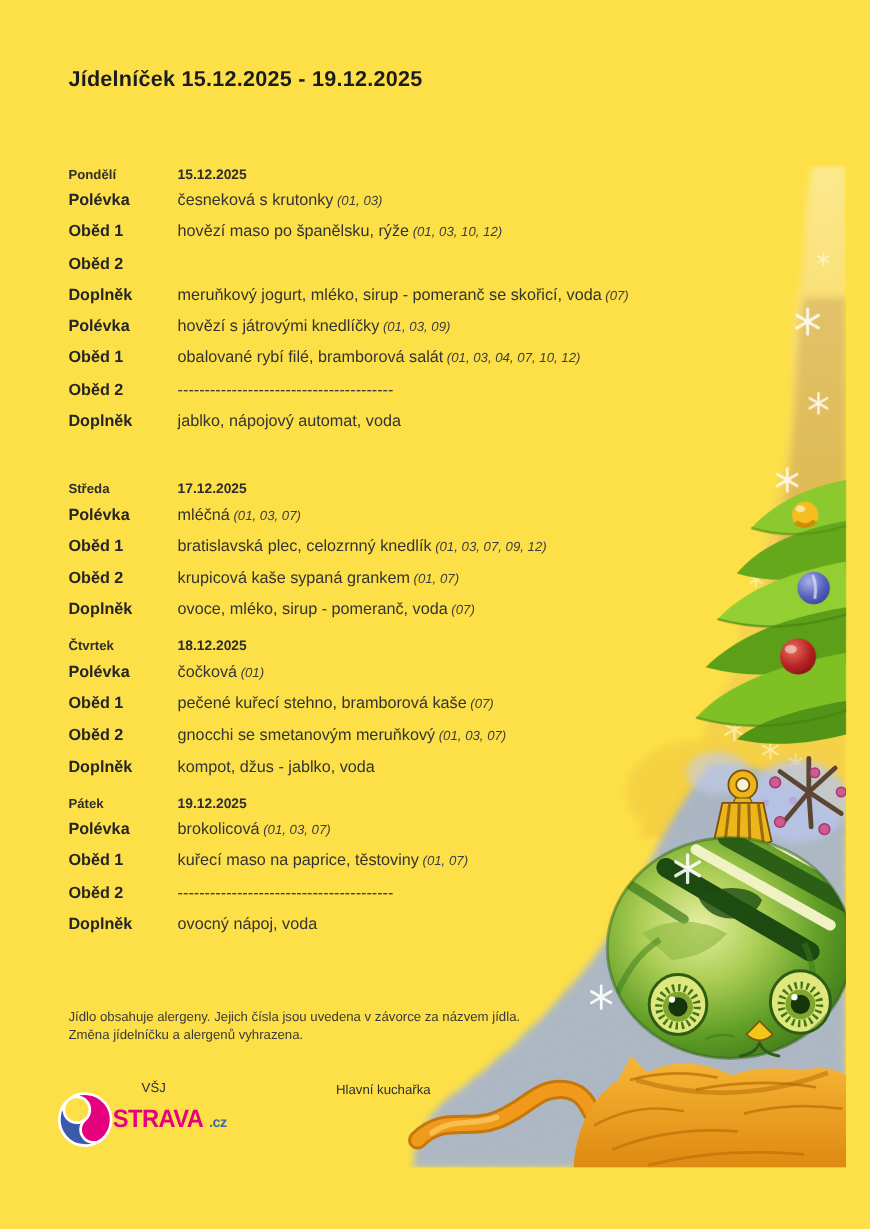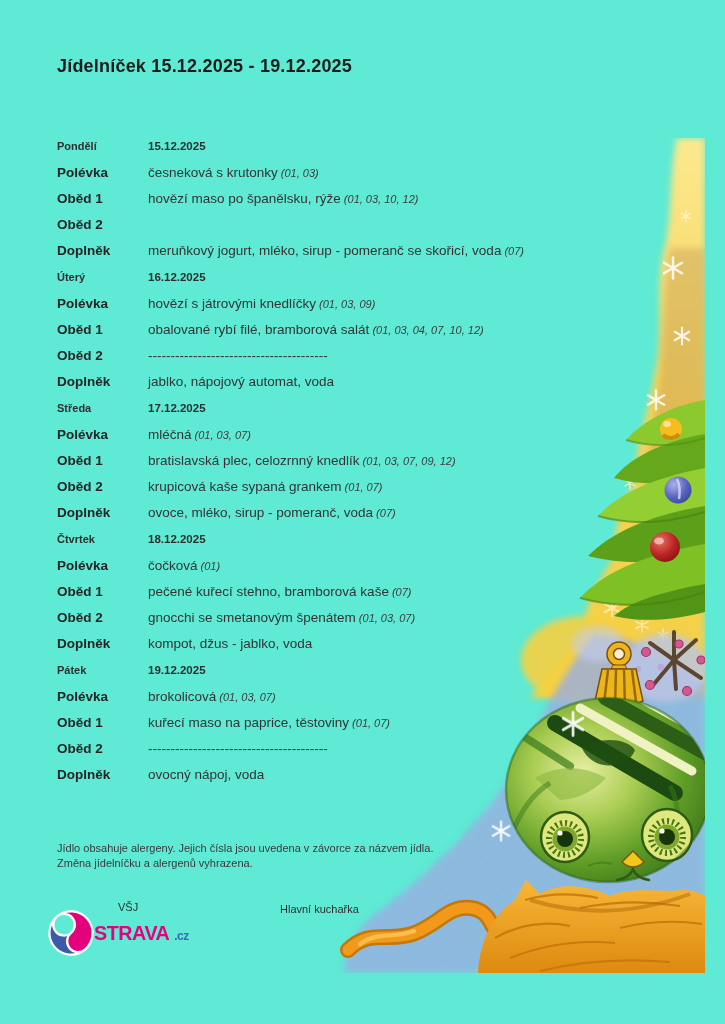--- a/index.html
+++ b/index.html
@@ -1,31 +1,31 @@
 <!DOCTYPE html>
 <html style="--text: #333333; --title: #1c1c1c; --brand_pink: #e5007d; --brand_blue: #3a6bb5;"><head>
 <meta charset="utf-8">
 <style>
   html,body{margin:0;padding:0;background:#ffffff;}
   .page{
-    position:relative;width:725px;height:1024px;background:#5eead4;overflow:hidden;
+    position:relative;width:725px;height:1024px;background:#fde047;overflow:hidden;
     font-family:"Liberation Sans","DejaVu Sans",sans-serif;color:var(--text,#333);
   }
   .art{position:absolute;left:330px;top:138px;width:375px;height:835px;z-index:0;pointer-events:none;}
   .content{position:absolute;left:0;top:0;width:725px;height:1024px;z-index:1;}
   .title{
     position:absolute;left:57px;top:56px;margin:0;
     font-size:18px;font-weight:bold;color:var(--title,#1c1c1c);letter-spacing:0.2px;
   }
   .menu{position:absolute;left:57px;top:133px;width:600px;}
   .day{height:131px;}
   .day-header{display:flex;align-items:center;height:26px;}
   .day-name{width:91px;font-size:11px;font-weight:bold;color:#2e2e2e;}
   .day-date{font-size:11.5px;font-weight:bold;color:#2e2e2e;}
-  .row{display:flex;align-items:center;height:26.25px;}
+  .row{display:flex;height:26.25px;}
   .row-label{width:91px;font-size:13.5px;font-weight:bold;color:#252525;flex:none;}
   .row-value{font-size:13.5px;color:#333;white-space:nowrap;}
   .allergens{font-style:italic;font-size:11px;color:#3d3d3d;margin-left:3px;}
   .note{position:absolute;left:57px;top:841px;font-size:11px;line-height:15px;color:#3a3a3a;}
   .sig{position:absolute;left:280px;top:903px;font-size:11px;color:#2e2e2e;}
   .org{position:absolute;left:118px;top:901px;font-size:11px;color:#2e2e2e;}
   .logo-swirl{position:absolute;left:46px;top:908px;width:50px;height:50px;}
   .brand{position:absolute;left:94px;top:921px;font-size:21px;font-weight:bold;letter-spacing:-0.5px;}
   .brand-name{color:var(--brand_pink,#e5007d);display:inline-block;transform:scaleX(0.94);transform-origin:left;}
   .brand-suffix{color:var(--brand_blue,#3a6bb5);font-size:12px;font-weight:bold;}
@@ -249,24 +249,20 @@
         <div class="row">
           <span class="row-label">Oběd 2</span>
         </div>
         <div class="row">
           <span class="row-label">Doplněk</span>
           <span class="row-value"><span>meruňkový jogurt, mléko, sirup - pomeranč se skořicí, voda</span><span class="allergens">(07)</span></span>
         </div>
       </div>
 
       <div class="day">
-        <div class="day-header">
-          <span class="day-name">Úterý</span>
-          <span class="day-date">16.12.2025</span>
-        </div>
         <div class="row">
           <span class="row-label">Polévka</span>
           <span class="row-value"><span>hovězí s játrovými knedlíčky</span><span class="allergens">(01, 03, 09)</span></span>
         </div>
         <div class="row">
           <span class="row-label">Oběd 1</span>
           <span class="row-value"><span>obalované rybí filé, bramborová salát</span><span class="allergens">(01, 03, 04, 07, 10, 12)</span></span>
         </div>
         <div class="row">
           <span class="row-label">Oběd 2</span>
@@ -309,21 +305,21 @@
         <div class="row">
           <span class="row-label">Polévka</span>
           <span class="row-value"><span>čočková</span><span class="allergens">(01)</span></span>
         </div>
         <div class="row">
           <span class="row-label">Oběd 1</span>
           <span class="row-value"><span>pečené kuřecí stehno, bramborová kaše</span><span class="allergens">(07)</span></span>
         </div>
         <div class="row">
           <span class="row-label">Oběd 2</span>
-          <span class="row-value"><span>gnocchi se smetanovým špenátem</span><span class="allergens">(01, 03, 07)</span></span>
+          <span class="row-value"><span>gnocchi se smetanovým meruňkový</span><span class="allergens">(01, 03, 07)</span></span>
         </div>
         <div class="row">
           <span class="row-label">Doplněk</span>
           <span class="row-value"><span>kompot, džus - jablko, voda</span><span class="allergens"></span></span>
         </div>
       </div>
 
       <div class="day">
         <div class="day-header">
           <span class="day-name">Pátek</span>

